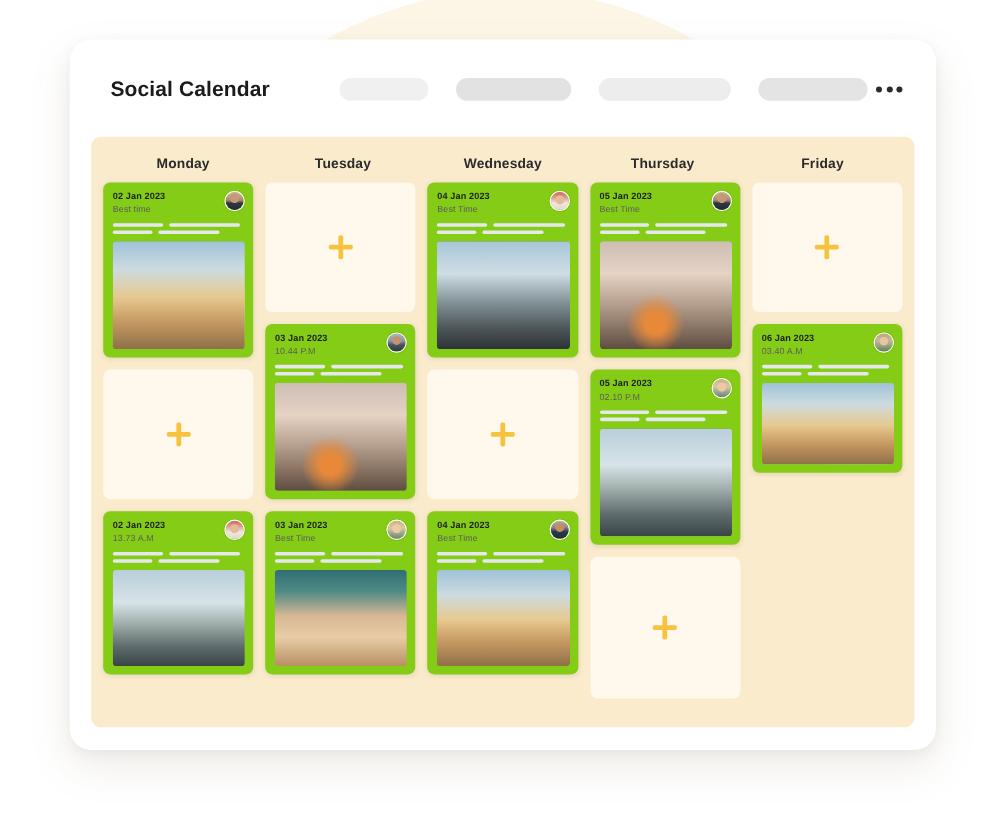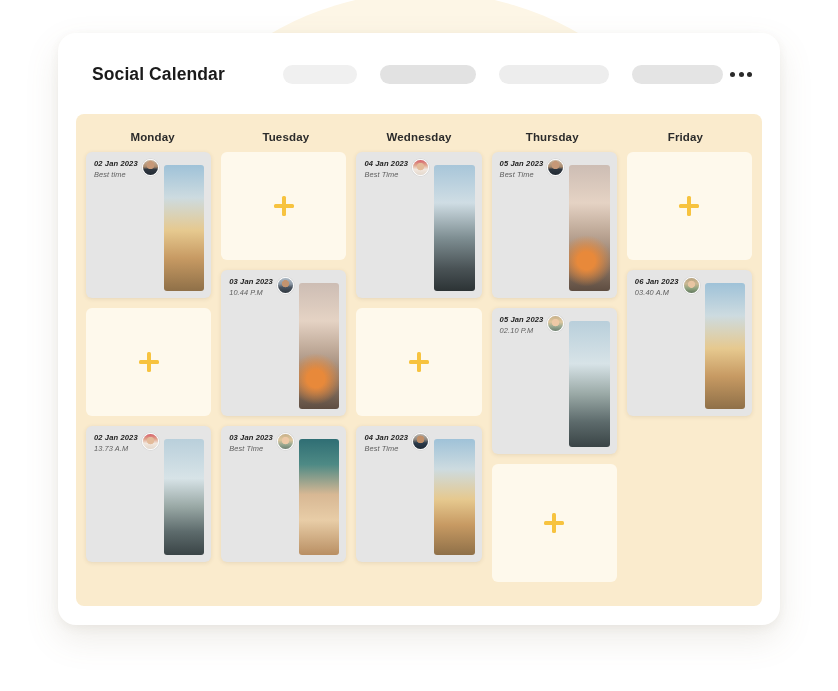--- a/index.html
+++ b/index.html
@@ -133,29 +133,28 @@
   .col {
     flex: 1 1 0;
     display: flex;
     flex-direction: column;
     gap: 10px;
     min-width: 0;
   }
 
   
   .card {
-    background: #e5e5e5;
+    background: #84cc16;
     border-radius: 6px;
     box-shadow: 0 1px 4px rgba(110, 95, 65, 0.14);
     padding: 7px 7px 7px 8px;
     display: flex;
-    flex-direction: row;
+    flex-direction: column;
     overflow: hidden;
     flex: none;
-    font-style: italic;
   }
 
   .card-head {
     display: flex;
     align-items: flex-start;
     justify-content: space-between;
     gap: 4px;
   }
 
   .card-meta { min-width: 0; }
@@ -488,21 +487,21 @@
               </div>
             </div>
             <div class="add-slot" style="height: 118px;">
               <div class="plus"></div>
             </div>
           </div>
           <div class="col">
             <div class="add-slot" style="height: 108px;">
               <div class="plus"></div>
             </div>
-            <div class="card" style="height: 146px;">
+            <div class="card" style="height: 124px;">
               <div class="card-head">
                 <div class="card-meta">
                   <div class="card-date">06 Jan 2023</div>
                   <div class="card-sub">03.40 A.M</div>
                 </div>
                 <div class="avatar">
                   <div class="face" style="background: radial-gradient(circle at 50% 42%, rgb(232, 197, 162) 0px, rgb(232, 197, 162) 28%, rgba(232, 197, 162, 0) 34%), linear-gradient(rgb(184, 164, 127) 0%, rgb(203, 184, 148) 38%, rgb(143, 163, 127) 70%, rgb(100, 121, 95) 100%);"></div>
                 </div>
               </div>
               <div class="lines">

